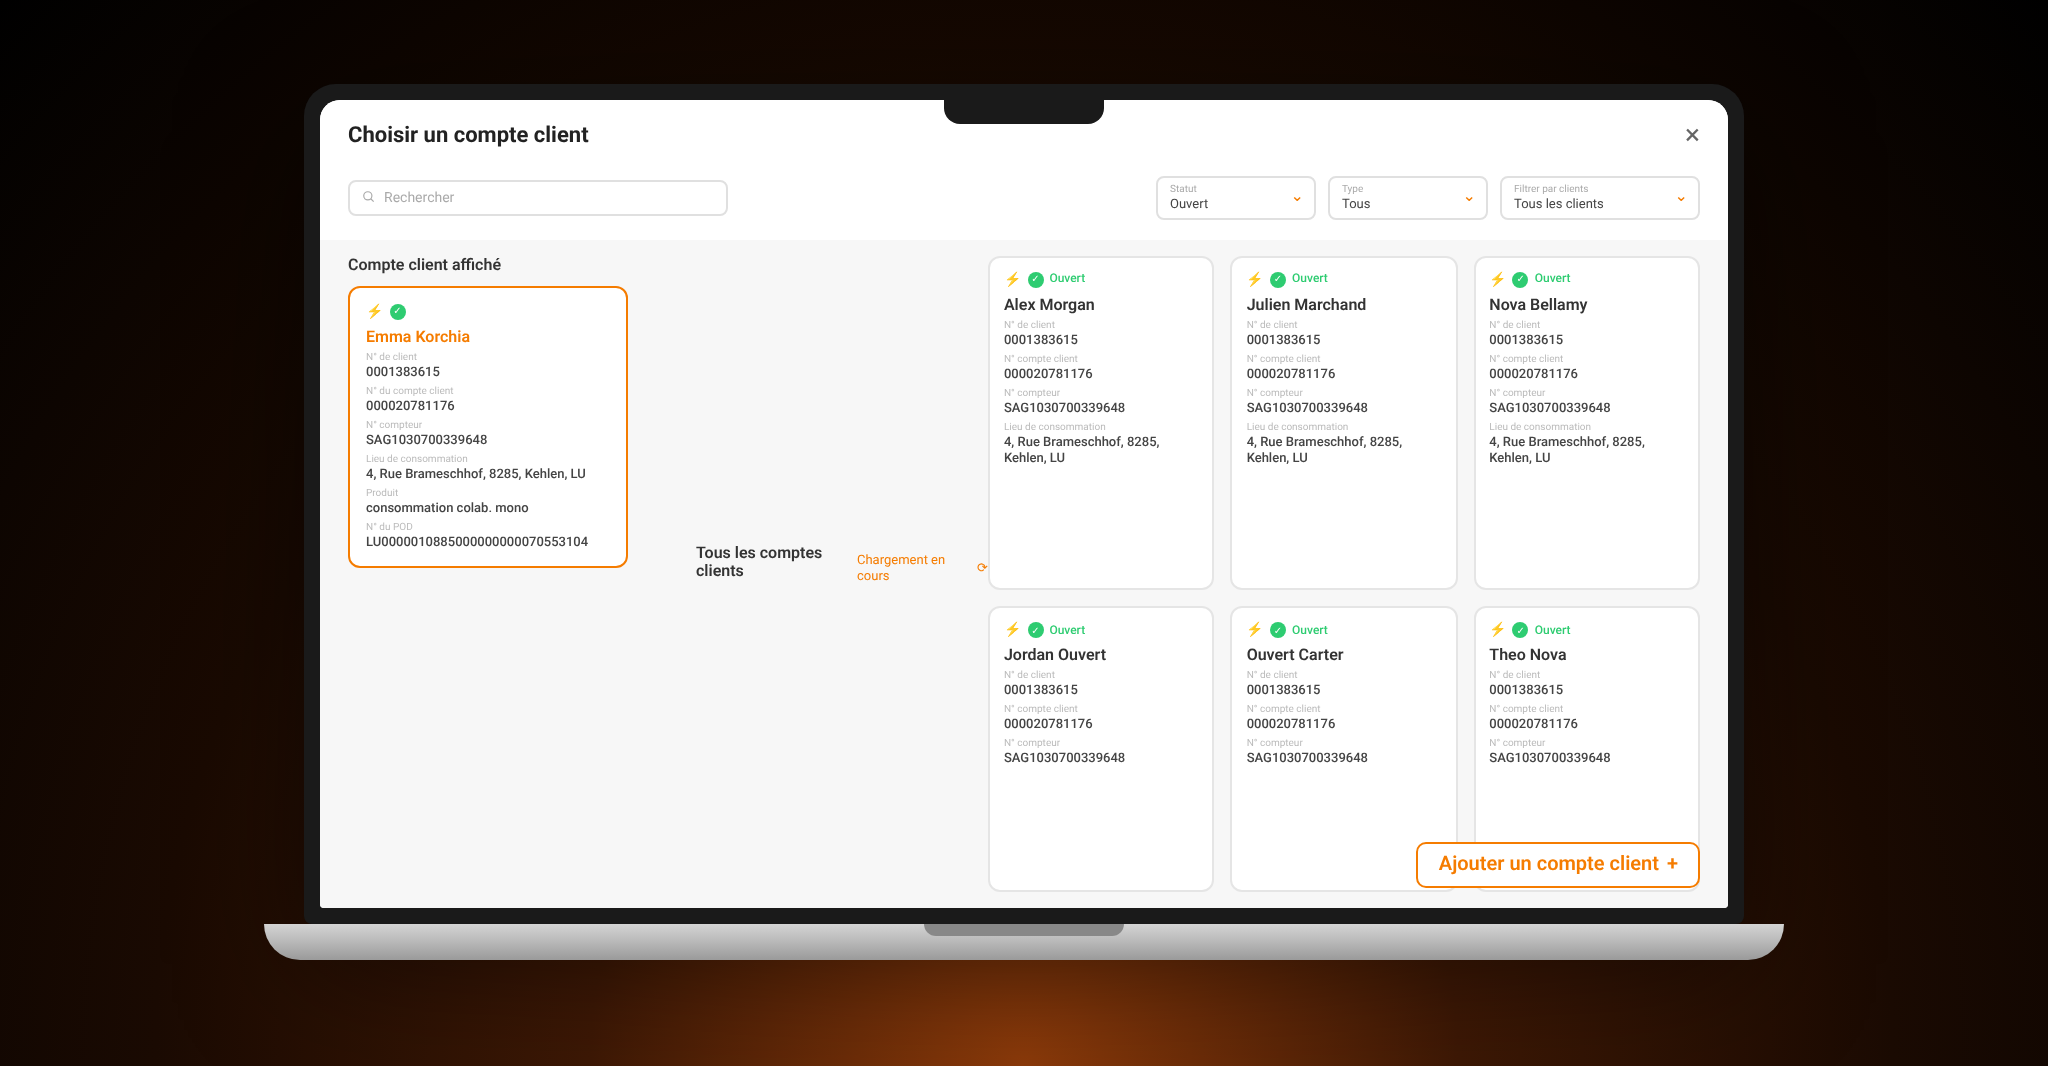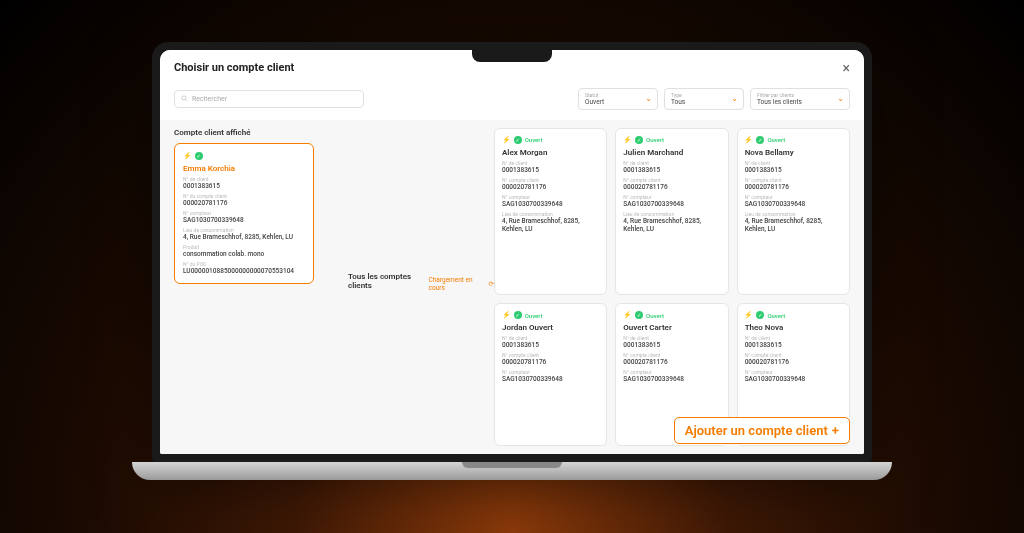--- a/index.html
+++ b/index.html
@@ -31,21 +31,21 @@
 .card-status { display: flex; align-items: center; gap: 3px; margin-bottom: 4px; }
 .bolt-icon { color: #f57c00; font-size: 7px; }
 .check-badge { width: 8px; height: 8px; background: #2ecc71; border-radius: 50%; display: inline-flex; align-items: center; justify-content: center; color: #fff; font-size: 5px; }
 .status-text { font-size: 6px; color: #2ecc71; font-weight: 500; }
 .card-name { font-size: 8px; font-weight: 600; margin-bottom: 3px; }
 .card.selected .card-name { color: #f57c00; }
 .field-label { font-size: 5px; color: #bbb; margin-top: 3px; }
 .field-value { font-size: 6.5px; color: #444; font-weight: 500; }
 .cards-grid { display: grid; grid-template-columns: repeat(3, 1fr); gap: 8px; overflow: hidden; }
 .grid-card { background: #fff; border: 1px solid #e5e5e5; border-radius: 6px; padding: 7px; }
-.footer-btn { position: absolute; bottom: 18px; right: 22px; border: 1.5px solid #f57c00; color: #f57c00; background: #fff; border-radius: 5px; padding: 5px 10px; font-size: 13px; font-weight: 600; display: flex; align-items: center; gap: 4px; }
+.footer-btn { position: absolute; bottom: 18px; right: 22px; border: 1.5px solid #f57c00; color: #f57c00; background: #fff; border-radius: 5px; padding: 5px 10px; font-size: 10px; font-weight: 600; display: flex; align-items: center; gap: 4px; }
 .search-icon-svg { width: 7px; height: 7px; }
 </style>
 </head>
 <body>
 
 <div class="laptop">
   <div class="laptop-screen">
     <div class="laptop-notch"></div>
     <div class="screen-content">
       <div class="modal-header">

